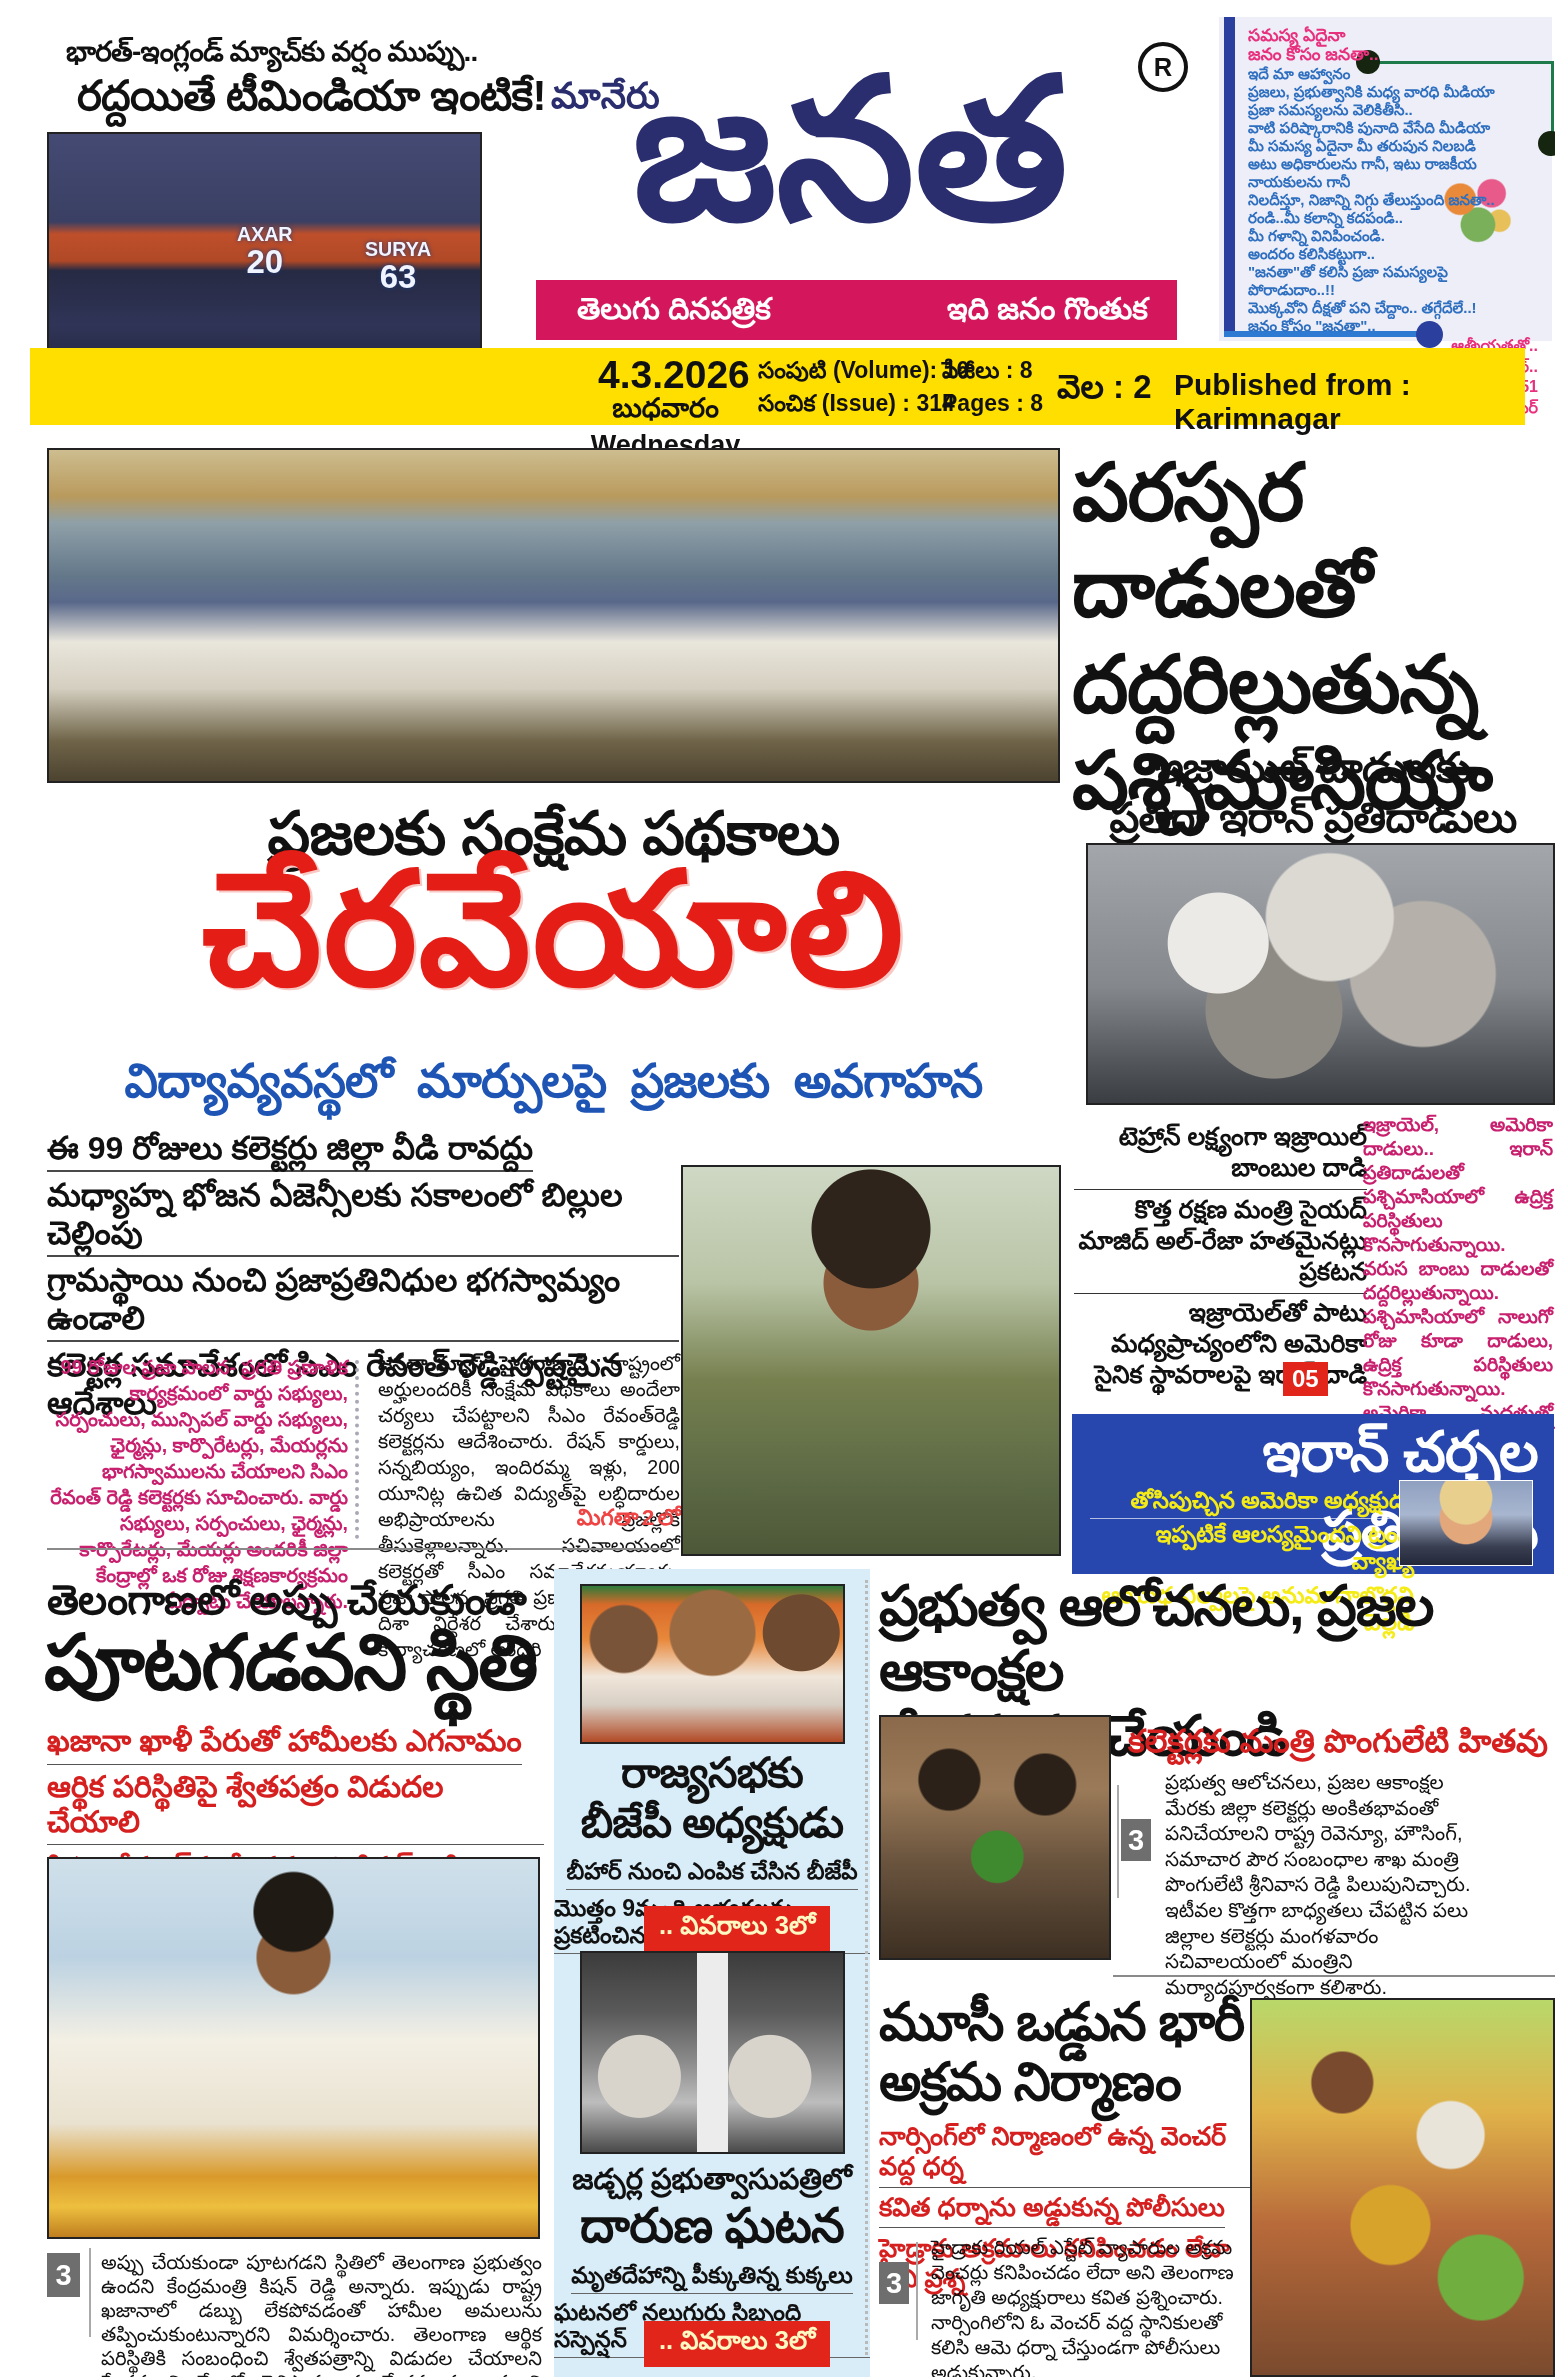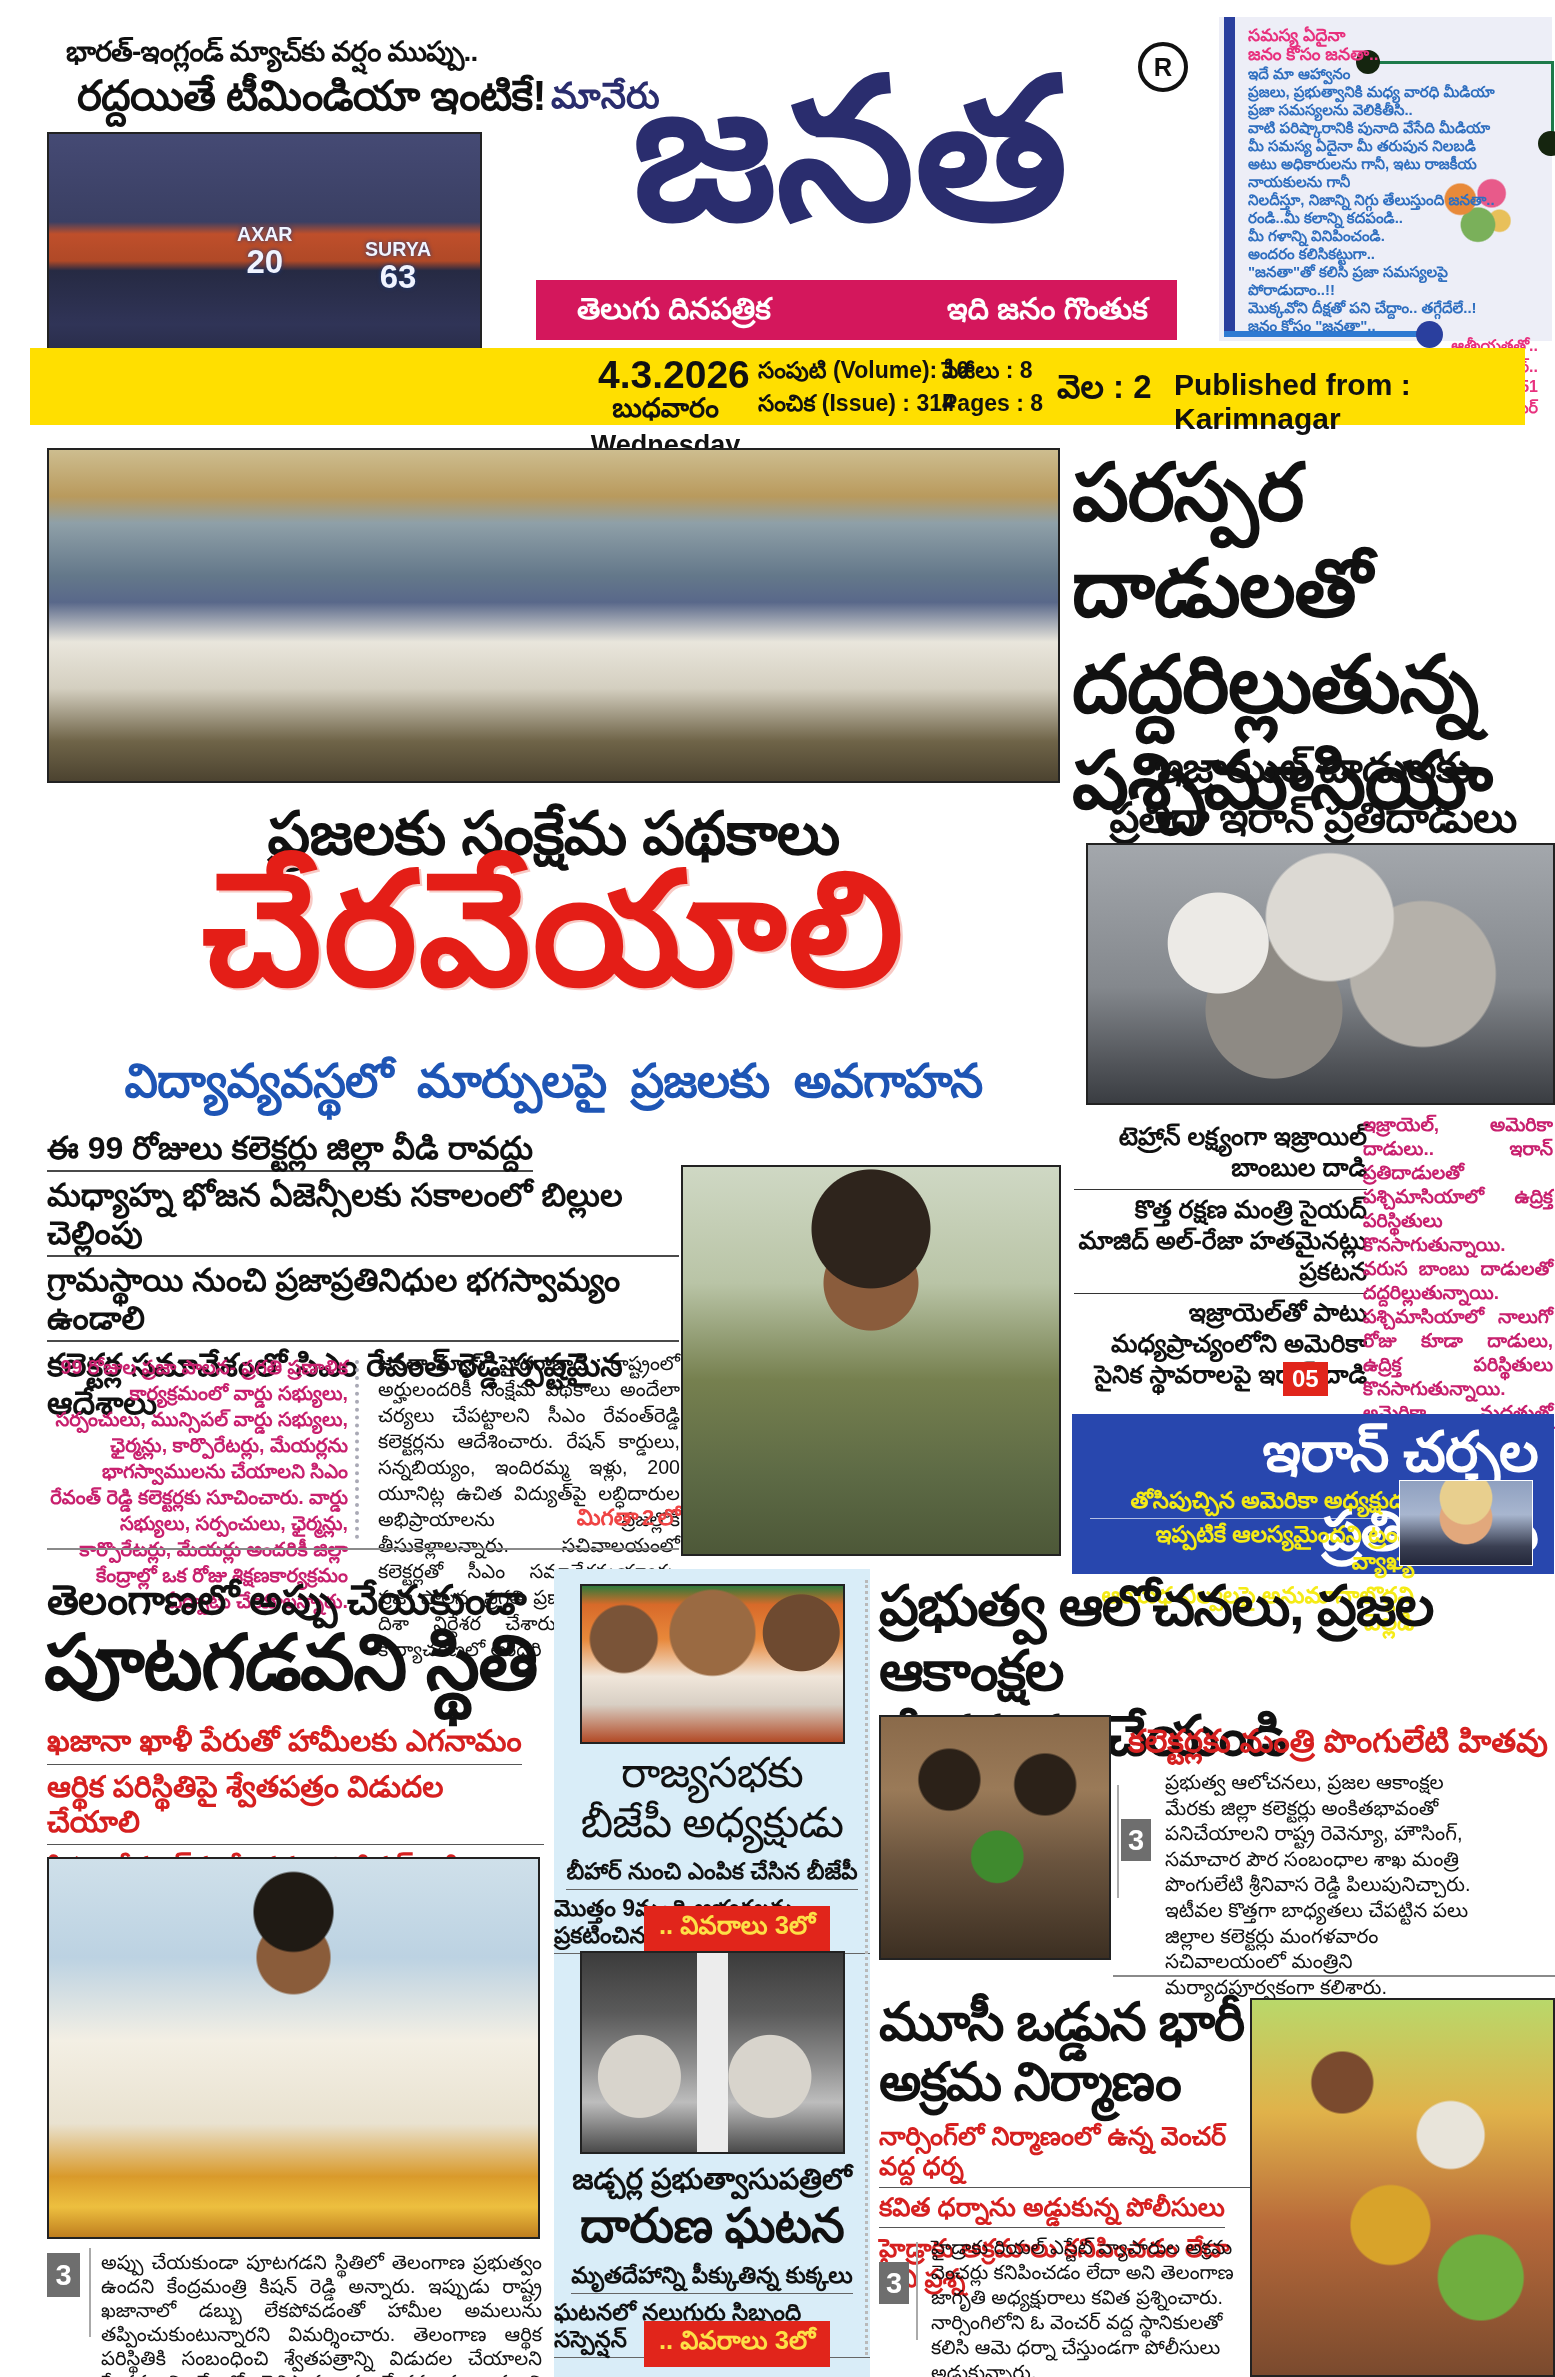--- a/index.html
+++ b/index.html
@@ -131,25 +131,25 @@
   .head-xl{font-size:77px;font-weight:800;letter-spacing:-1.5px;}
   .red-lines{list-style:none;margin:0;padding:0;}
   .red-lines li{font-size:30px;font-weight:800;color:#d62020;line-height:35px;padding:2.3px 0 5.3px;width:fit-content;}
   .red-lines li:not(:last-child){border-bottom:1.5px solid #555;margin-bottom:2.3px;}
   .body-sm{font-size:19.6px;line-height:24px;text-align:justify;}
   .badge{background:#6e6e6e;color:#fff;font-size:29px;font-weight:700;display:flex;
          align-items:center;justify-content:center;}
   .badge-rule{background:#aaa;width:2.3px;}
 
   .panel{background:#d9edf8;}
-  .bjp-headline{font-size:42px;font-weight:400;line-height:1.2;letter-spacing:-0.8px;}
+  .bjp-headline{font-size:42px;font-weight:700;line-height:1.2;letter-spacing:-0.8px;}
   .panel-sub{font-size:23px;font-weight:800;line-height:27px;width:fit-content;margin:0 auto;
              padding:1.5px 0 4.5px;border-bottom:1.5px solid #666;}
   .panel-sub.last{margin-top:3px;}
-  .btn-red{background:#e1251b;color:#fde047;font-size:25.6px;font-weight:800;padding:5.3px 15px;width:fit-content;}
+  .btn-red{background:#e1251b;color:#fef9c3;font-size:25.6px;font-weight:800;padding:5.3px 15px;width:fit-content;}
   .inc-kicker{font-size:29px;font-weight:800;}
   .inc-headline{font-size:48px;font-weight:800;letter-spacing:-0.8px;}
 
   .pon-headline{font-size:56px;font-weight:800;line-height:1.16;letter-spacing:-1.5px;}
   .pon-sub{font-size:32px;font-weight:800;color:#d62020;}
   .musi-headline{font-size:53px;font-weight:800;line-height:1.14;letter-spacing:-1.5px;}
   .musi-lines li{font-size:25.6px;line-height:30px;}
   .v-dotted{border-left:3.8px dotted #b9b9b9;}
 </style>
 </head>

